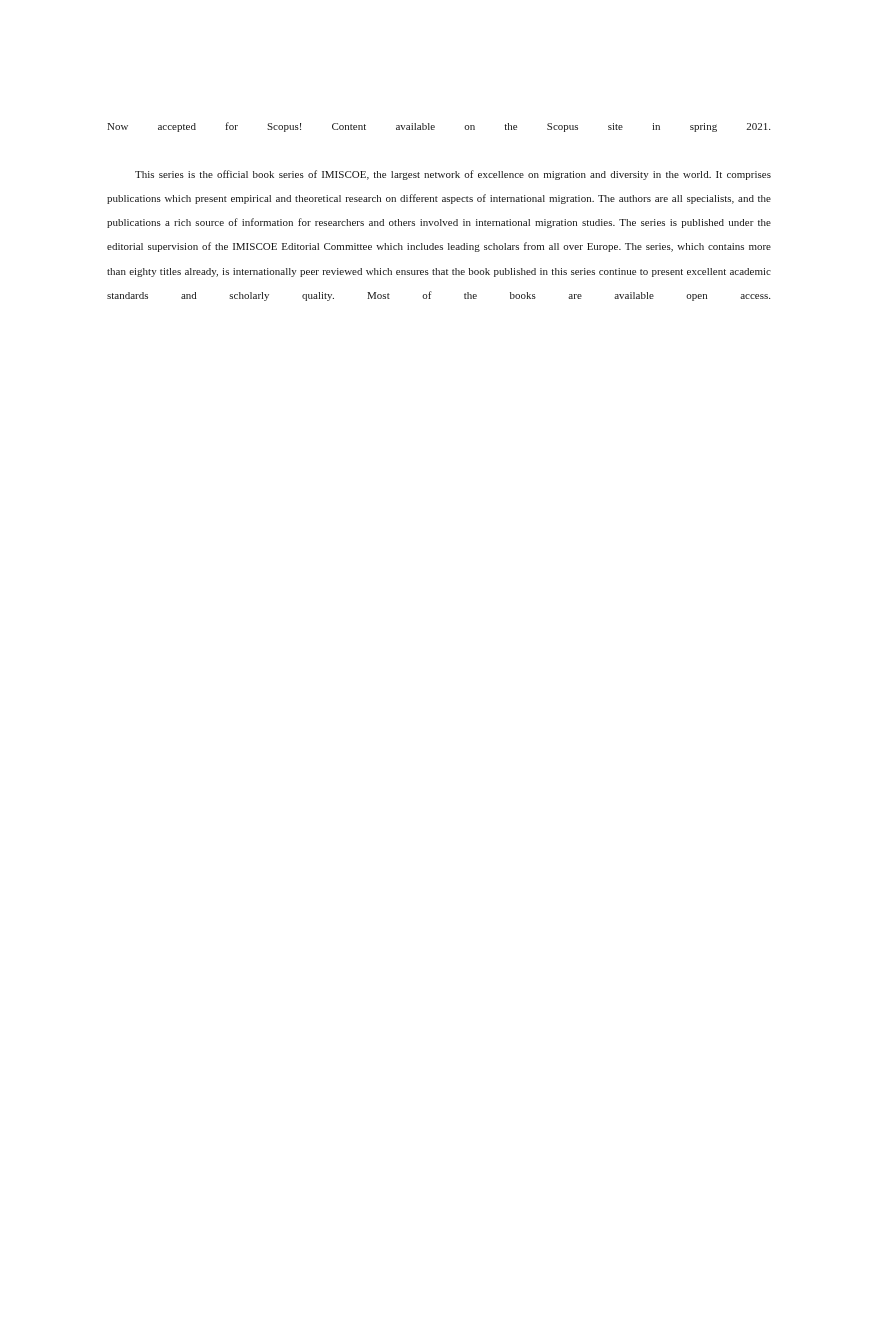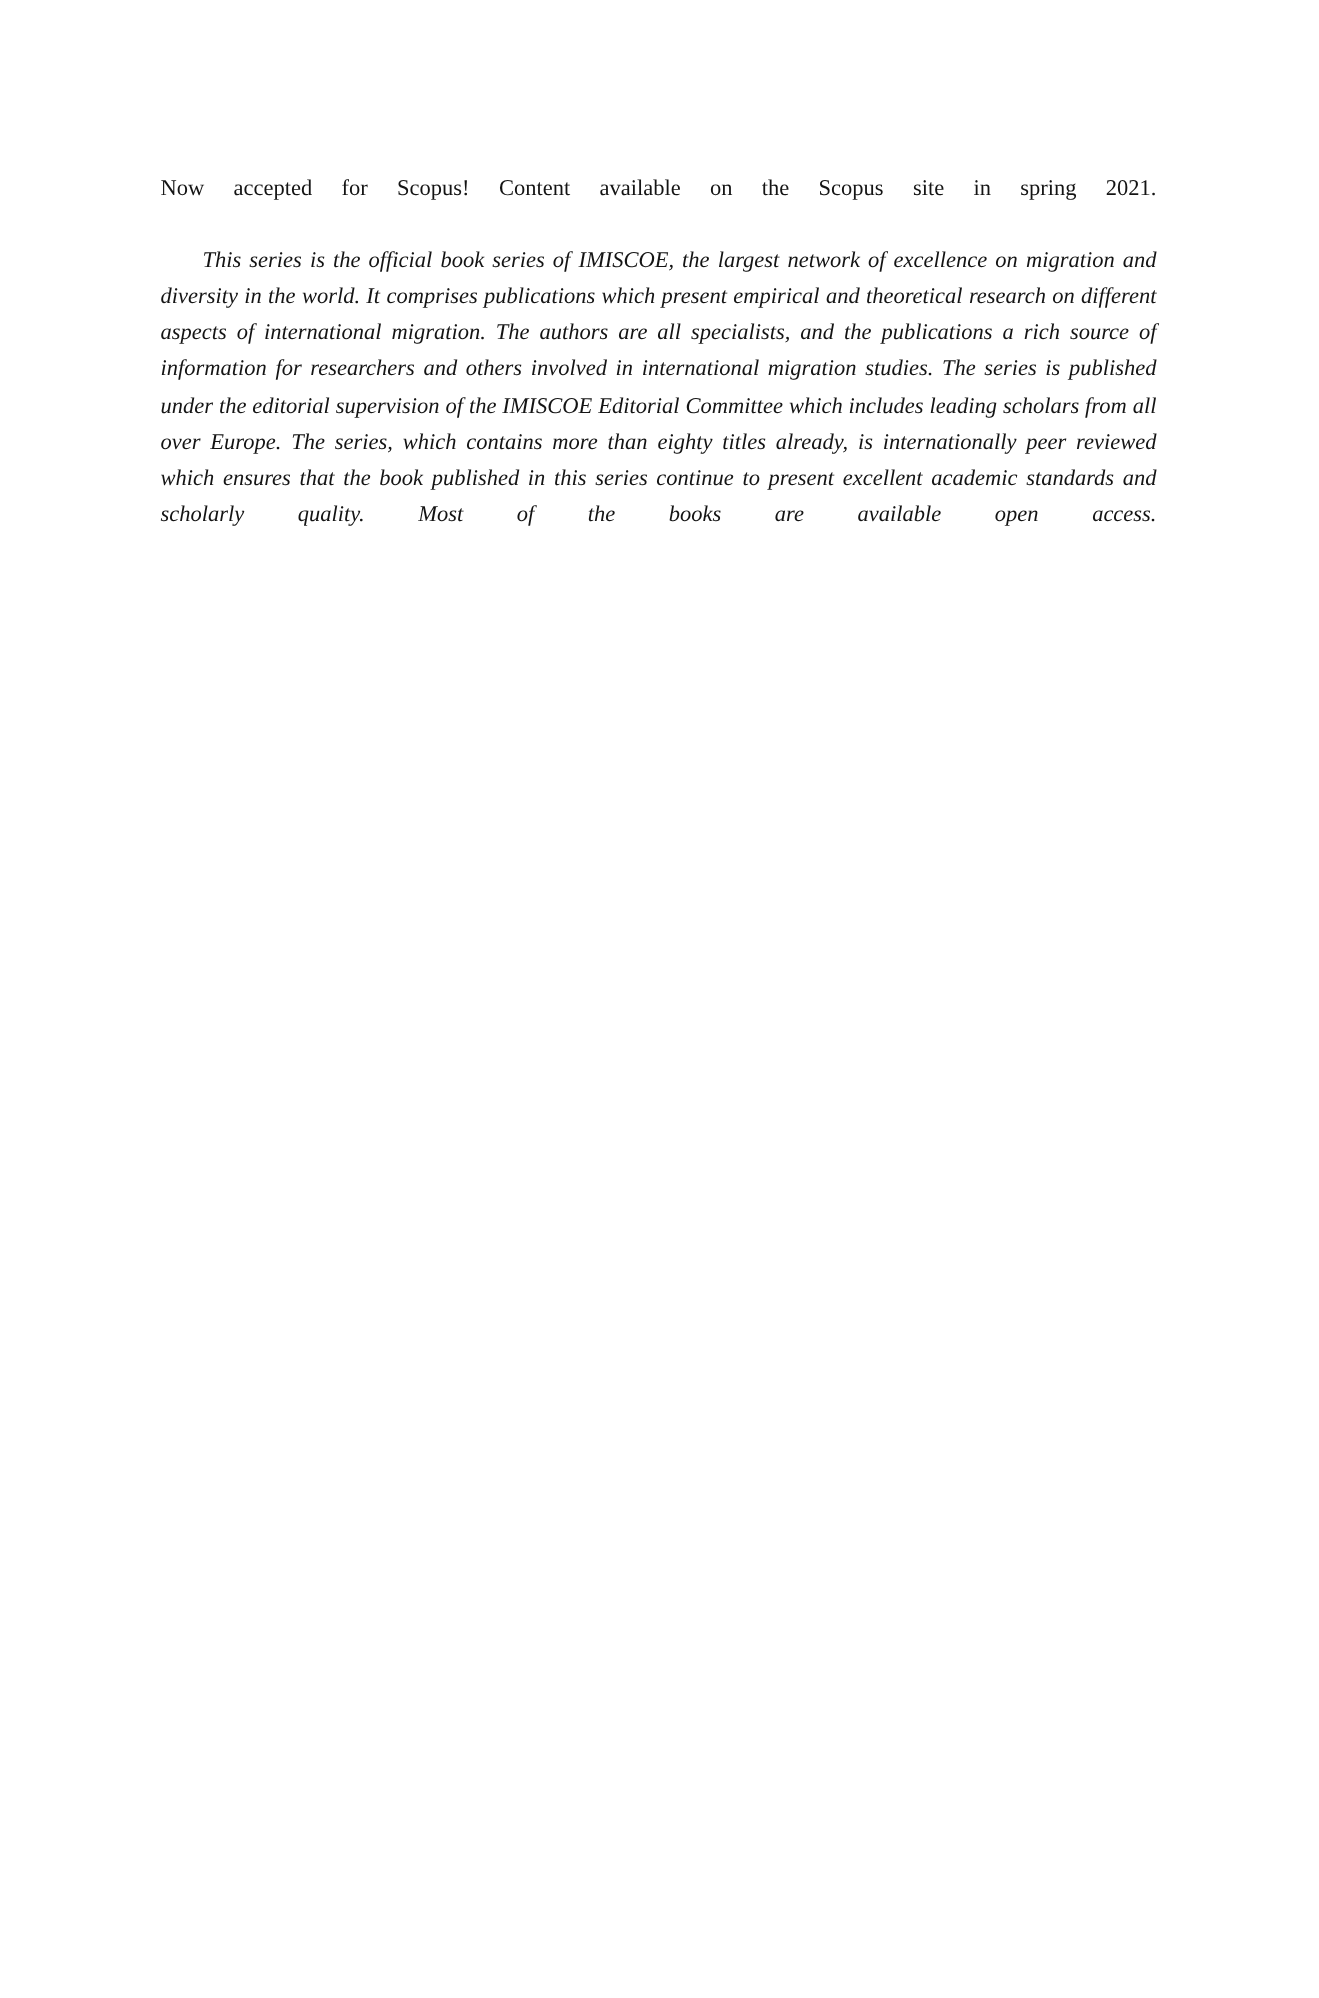--- a/index.html
+++ b/index.html
@@ -18,32 +18,31 @@
     color: #1a1a1a;
   }
   .text-block {
     position: absolute;
     left: 107px;
     top: 114px;
     width: 664px;
   }
   .para {
     margin: 0;
-    font-size: 15px;
+    font-size: 11px;
     line-height: 24.1px;
     color: #141414;
     text-align: justify;
     text-justify: inter-word;
   }
   .para.first {
     text-indent: 0;
   }
   .para.second {
     text-indent: 28px;
-    font-style: italic;
   }
   
   .para::after {
     content: "";
     display: inline-block;
     width: 100%;
   }
 </style>
 </head>
 <body>

